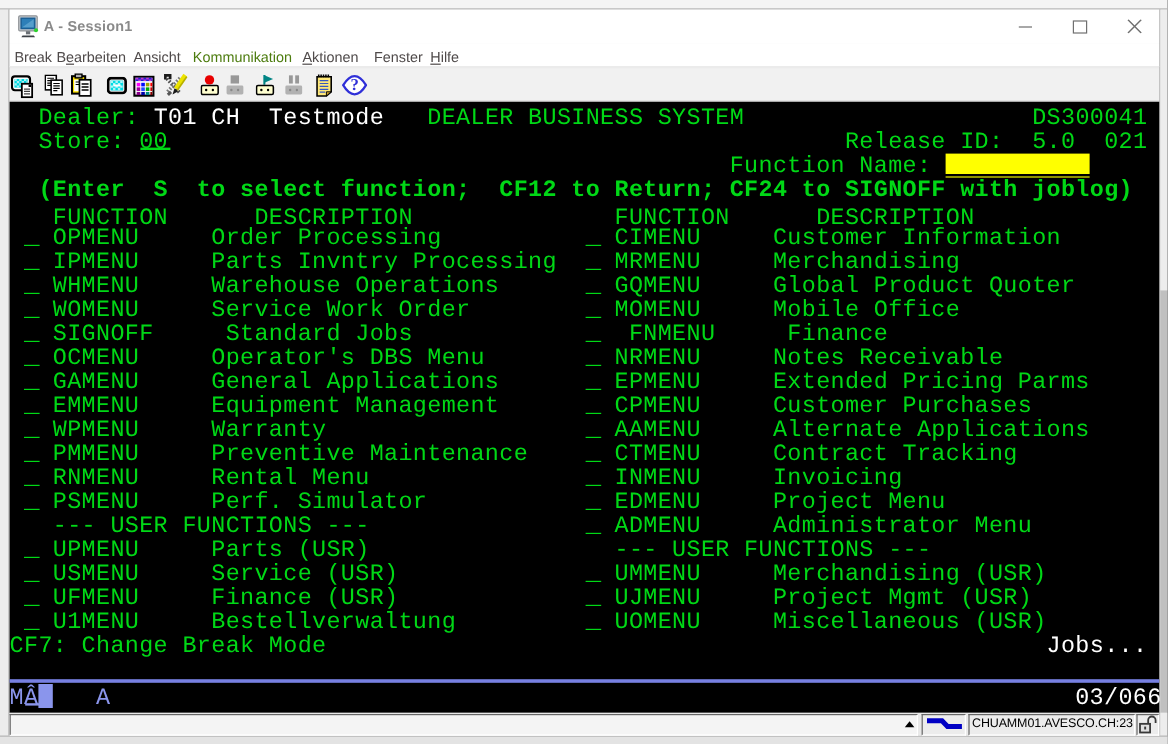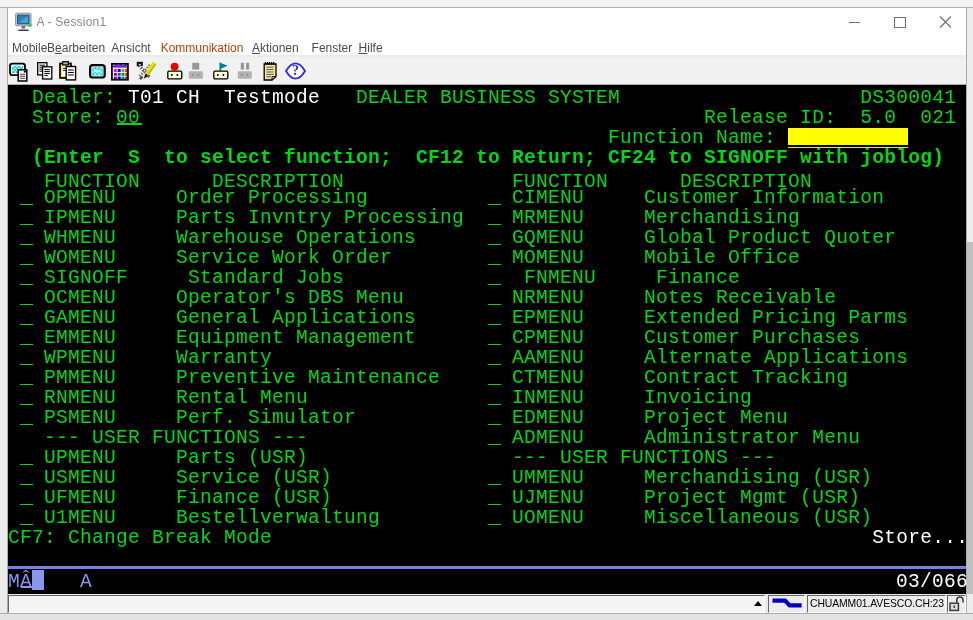--- a/index.html
+++ b/index.html
@@ -19,42 +19,42 @@
 <div class="abs" style="left:0;top:8px;width:7px;height:606px;background:#ececec;"></div>
 <div class="abs" style="left:7px;top:8px;width:1px;height:605px;background:#ababab;"></div>
 <div class="abs" style="left:966px;top:8px;width:1px;height:605px;background:#ababab;"></div>
 <div class="abs" style="left:967px;top:8px;width:6px;height:234px;background:#ededed;"></div>
 <div class="abs" style="left:967px;top:242px;width:6px;height:352px;background:#c0c0c0;"></div>
 <div class="abs" style="left:967px;top:594px;width:6px;height:26px;background:#ededed;"></div>
 <div class="abs" style="left:0;top:613px;width:973px;height:1px;background:#ababab;"></div>
 <div class="abs" style="left:0;top:614px;width:973px;height:6px;background:#e3e3e3;"></div>
 
 <div class="abs" style="left:8px;top:8px;width:958px;height:28px;background:#ffffff;"></div>
-<div class="abs" style="left:36.5px;top:15px;font-size:12px;color:#8a8a8a;letter-spacing:0.2px;">A - Session1</div>
+<div class="abs" style="left:36.5px;top:15px;font-size:12px;color:#8a8a8a;letter-spacing:0.2px;font-weight:bold;">A - Session1</div>
 <svg class="abs" style="left:14px;top:12px;" width="20" height="20" viewBox="0 0 20 20">
   <rect x="1.6" y="1.2" width="15.4" height="12.6" rx="1" fill="#c9cdd1" stroke="#8e9296" stroke-width="1"></rect>
   <rect x="3.6" y="3.2" width="11.4" height="8.6" fill="#2d7fb8" stroke="#1a5e94" stroke-width="1.2"></rect>
   <path d="M4.5 10.8 L14 4 L14 10.8 Z" fill="#5ea3cf" opacity="0.85"></path>
   <circle cx="16" cy="13.2" r="1.7" fill="#2ed12e"></circle>
   <rect x="7.6" y="14" width="3.6" height="2.6" fill="#6b7076"></rect>
   <path d="M4.8 17.6 h9.4 l1 1.4 h-11.4 Z" fill="#3c4046"></path>
 </svg>
 
 <div class="abs" style="left:849px;top:21.5px;width:11px;height:1.2px;background:#707070;"></div>
 <div class="abs" style="left:894px;top:16.5px;width:9.5px;height:9.5px;border:1.2px solid #707070;"></div>
 <svg class="abs" style="left:939px;top:16px;" width="13" height="12" viewBox="0 0 13 12">
   <path d="M1 0.5 L12 11.5 M12 0.5 L1 11.5" stroke="#707070" stroke-width="1.2"></path>
 </svg>
 
 <div class="abs" style="left:8px;top:36px;width:958px;height:20px;background:#ffffff;"></div>
 <div class="abs" style="left:8px;top:55px;width:958px;height:2px;background:#ebebeb;"></div>
-<div class="abs" style="left:12px;top:41.2px;font-size:12px;color:#4f4a4a;">Mobile</div>
+<div class="abs" style="left:12px;top:41.2px;font-size:12px;color:#4f4a4a;">Break</div>
 <div class="abs" style="left:47px;top:41.2px;font-size:12px;color:#4f4a4a;">B<span style="text-decoration:underline">e</span>arbeiten</div>
 <div class="abs" style="left:111.3px;top:41.2px;font-size:12px;color:#4f4a4a;">Ansicht</div>
-<div class="abs" style="left:160.7px;top:41.2px;font-size:12px;color:#c2410c;">Kommunikation</div>
+<div class="abs" style="left:160.7px;top:41.2px;font-size:12px;color:#4d7c0f;">Kommunikation</div>
 <div class="abs" style="left:252px;top:41.2px;font-size:12px;color:#4f4a4a;"><span style="text-decoration:underline">A</span>ktionen</div>
 <div class="abs" style="left:311.6px;top:41.2px;font-size:12px;color:#4f4a4a;">Fenster</div>
 <div class="abs" style="left:358.6px;top:41.2px;font-size:12px;color:#4f4a4a;"><span style="text-decoration:underline">H</span>ilfe</div>
 
 <div class="abs" style="left:8px;top:57px;width:958px;height:27px;background:#f1f1f1;"></div>
 <div class="abs" style="left:8px;top:84px;width:958px;height:1px;background:#a8a8a8;"></div>
 
 <svg class="abs" style="left:9px;top:62px;" width="19" height="20" viewBox="0 0 19 20">
  <rect x="1" y="1.6" width="15" height="11.6" rx="2.4" fill="#ffffff" stroke="#000" stroke-width="1.8"></rect>
  <rect x="3" y="3.8" width="11" height="7.2" fill="#00d8e0"></rect>
@@ -181,21 +181,21 @@
 <pre class="trow" style="top:328px;">   EMMENU     Equipment Management        CPMENU     Customer Purchases</pre>
 <pre class="trow" style="top:348px;">   WPMENU     Warranty                    AAMENU     Alternate Applications</pre>
 <pre class="trow" style="top:368px;">   PMMENU     Preventive Maintenance      CTMENU     Contract Tracking</pre>
 <pre class="trow" style="top:388px;">   RNMENU     Rental Menu                 INMENU     Invoicing</pre>
 <pre class="trow" style="top:408px;">   PSMENU     Perf. Simulator             EDMENU     Project Menu</pre>
 <pre class="trow" style="top:428px;">   --- USER FUNCTIONS ---                 ADMENU     Administrator Menu</pre>
 <pre class="trow" style="top:448px;">   UPMENU     Parts (USR)                 --- USER FUNCTIONS ---</pre>
 <pre class="trow" style="top:468px;">   USMENU     Service (USR)               UMMENU     Merchandising (USR)</pre>
 <pre class="trow" style="top:488px;">   UFMENU     Finance (USR)               UJMENU     Project Mgmt (USR)</pre>
 <pre class="trow" style="top:508px;">   U1MENU     Bestellverwaltung           UOMENU     Miscellaneous (USR)</pre>
-<pre class="trow" style="top:528px;">CF7: Change Break Mode                                                  <span class="w">Store...</span></pre>
+<pre class="trow" style="top:528px;">CF7: Change Break Mode                                                  <span class="w">Jobs...</span></pre>
 
 <pre class="trow" style="top:571.5px;color:#8a95ec;">MÂ    A</pre>
 <pre class="trow" style="left:896px;top:571.5px;color:#ffffff;">03/066</pre>
 <div class="abs" style="left:21px;top:586.4px;width:12px;height:1.8px;background:#8a95ec;"></div>
 
 <div class="abs" style="left:20.3px;top:203.7px;width:12.6px;height:1.8px;background:#00d816;"></div>
 <div class="abs" style="left:20.3px;top:223.7px;width:12.6px;height:1.8px;background:#00d816;"></div>
 <div class="abs" style="left:20.3px;top:243.7px;width:12.6px;height:1.8px;background:#00d816;"></div>
 <div class="abs" style="left:20.3px;top:263.7px;width:12.6px;height:1.8px;background:#00d816;"></div>
 <div class="abs" style="left:20.3px;top:283.7px;width:12.6px;height:1.8px;background:#00d816;"></div>

